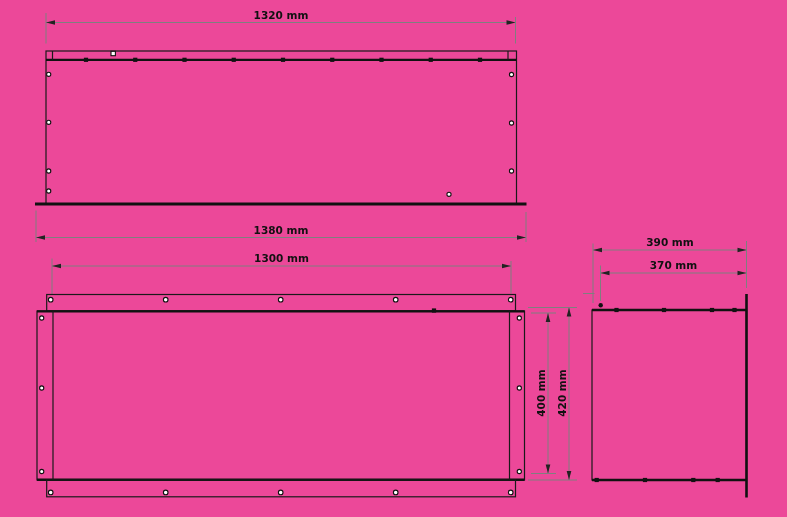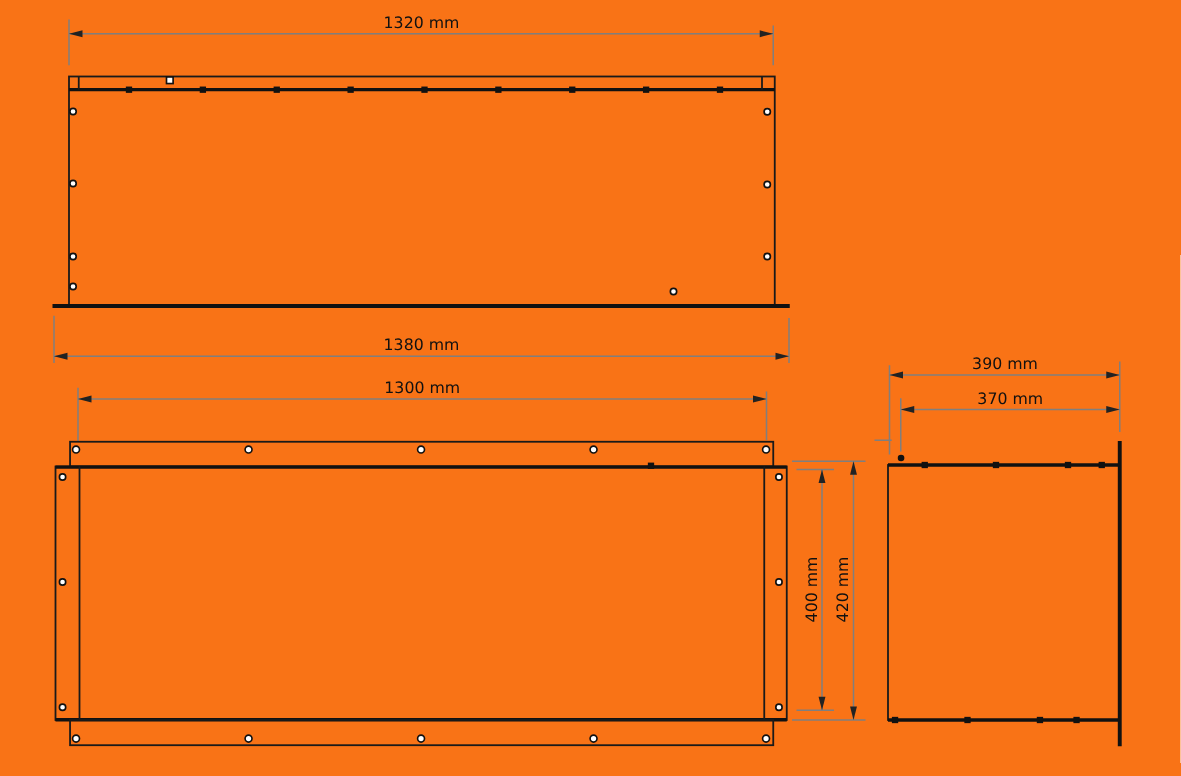--- a/index.html
+++ b/index.html
@@ -1,21 +1,22 @@
 <!DOCTYPE html>
 <html><head>
 <meta charset="utf-8">
 <style>
   html,body { margin:0; padding:0; background:#ffffff; }
   .canvas {
     position:relative;
     width:787px; height:517px;
-    background:#f97316;
+    background:#ec4899;
     font-family:"DejaVu Sans","Liberation Sans",sans-serif;
     overflow:hidden;
+    font-weight:bold;
   }
   svg text {
     font-family:"DejaVu Sans","Liberation Sans",sans-serif;
     font-size:10.5px;
     fill:#111111;
   }
   .edge   { stroke:#1a1a1a; stroke-width:1.2; fill:none; }
   .heavy  { stroke:#111111; fill:none; }
   .ext    { stroke:#7f7f7f; stroke-width:1; }
   .dimln  { stroke:#7f7f7f; stroke-width:1; }

